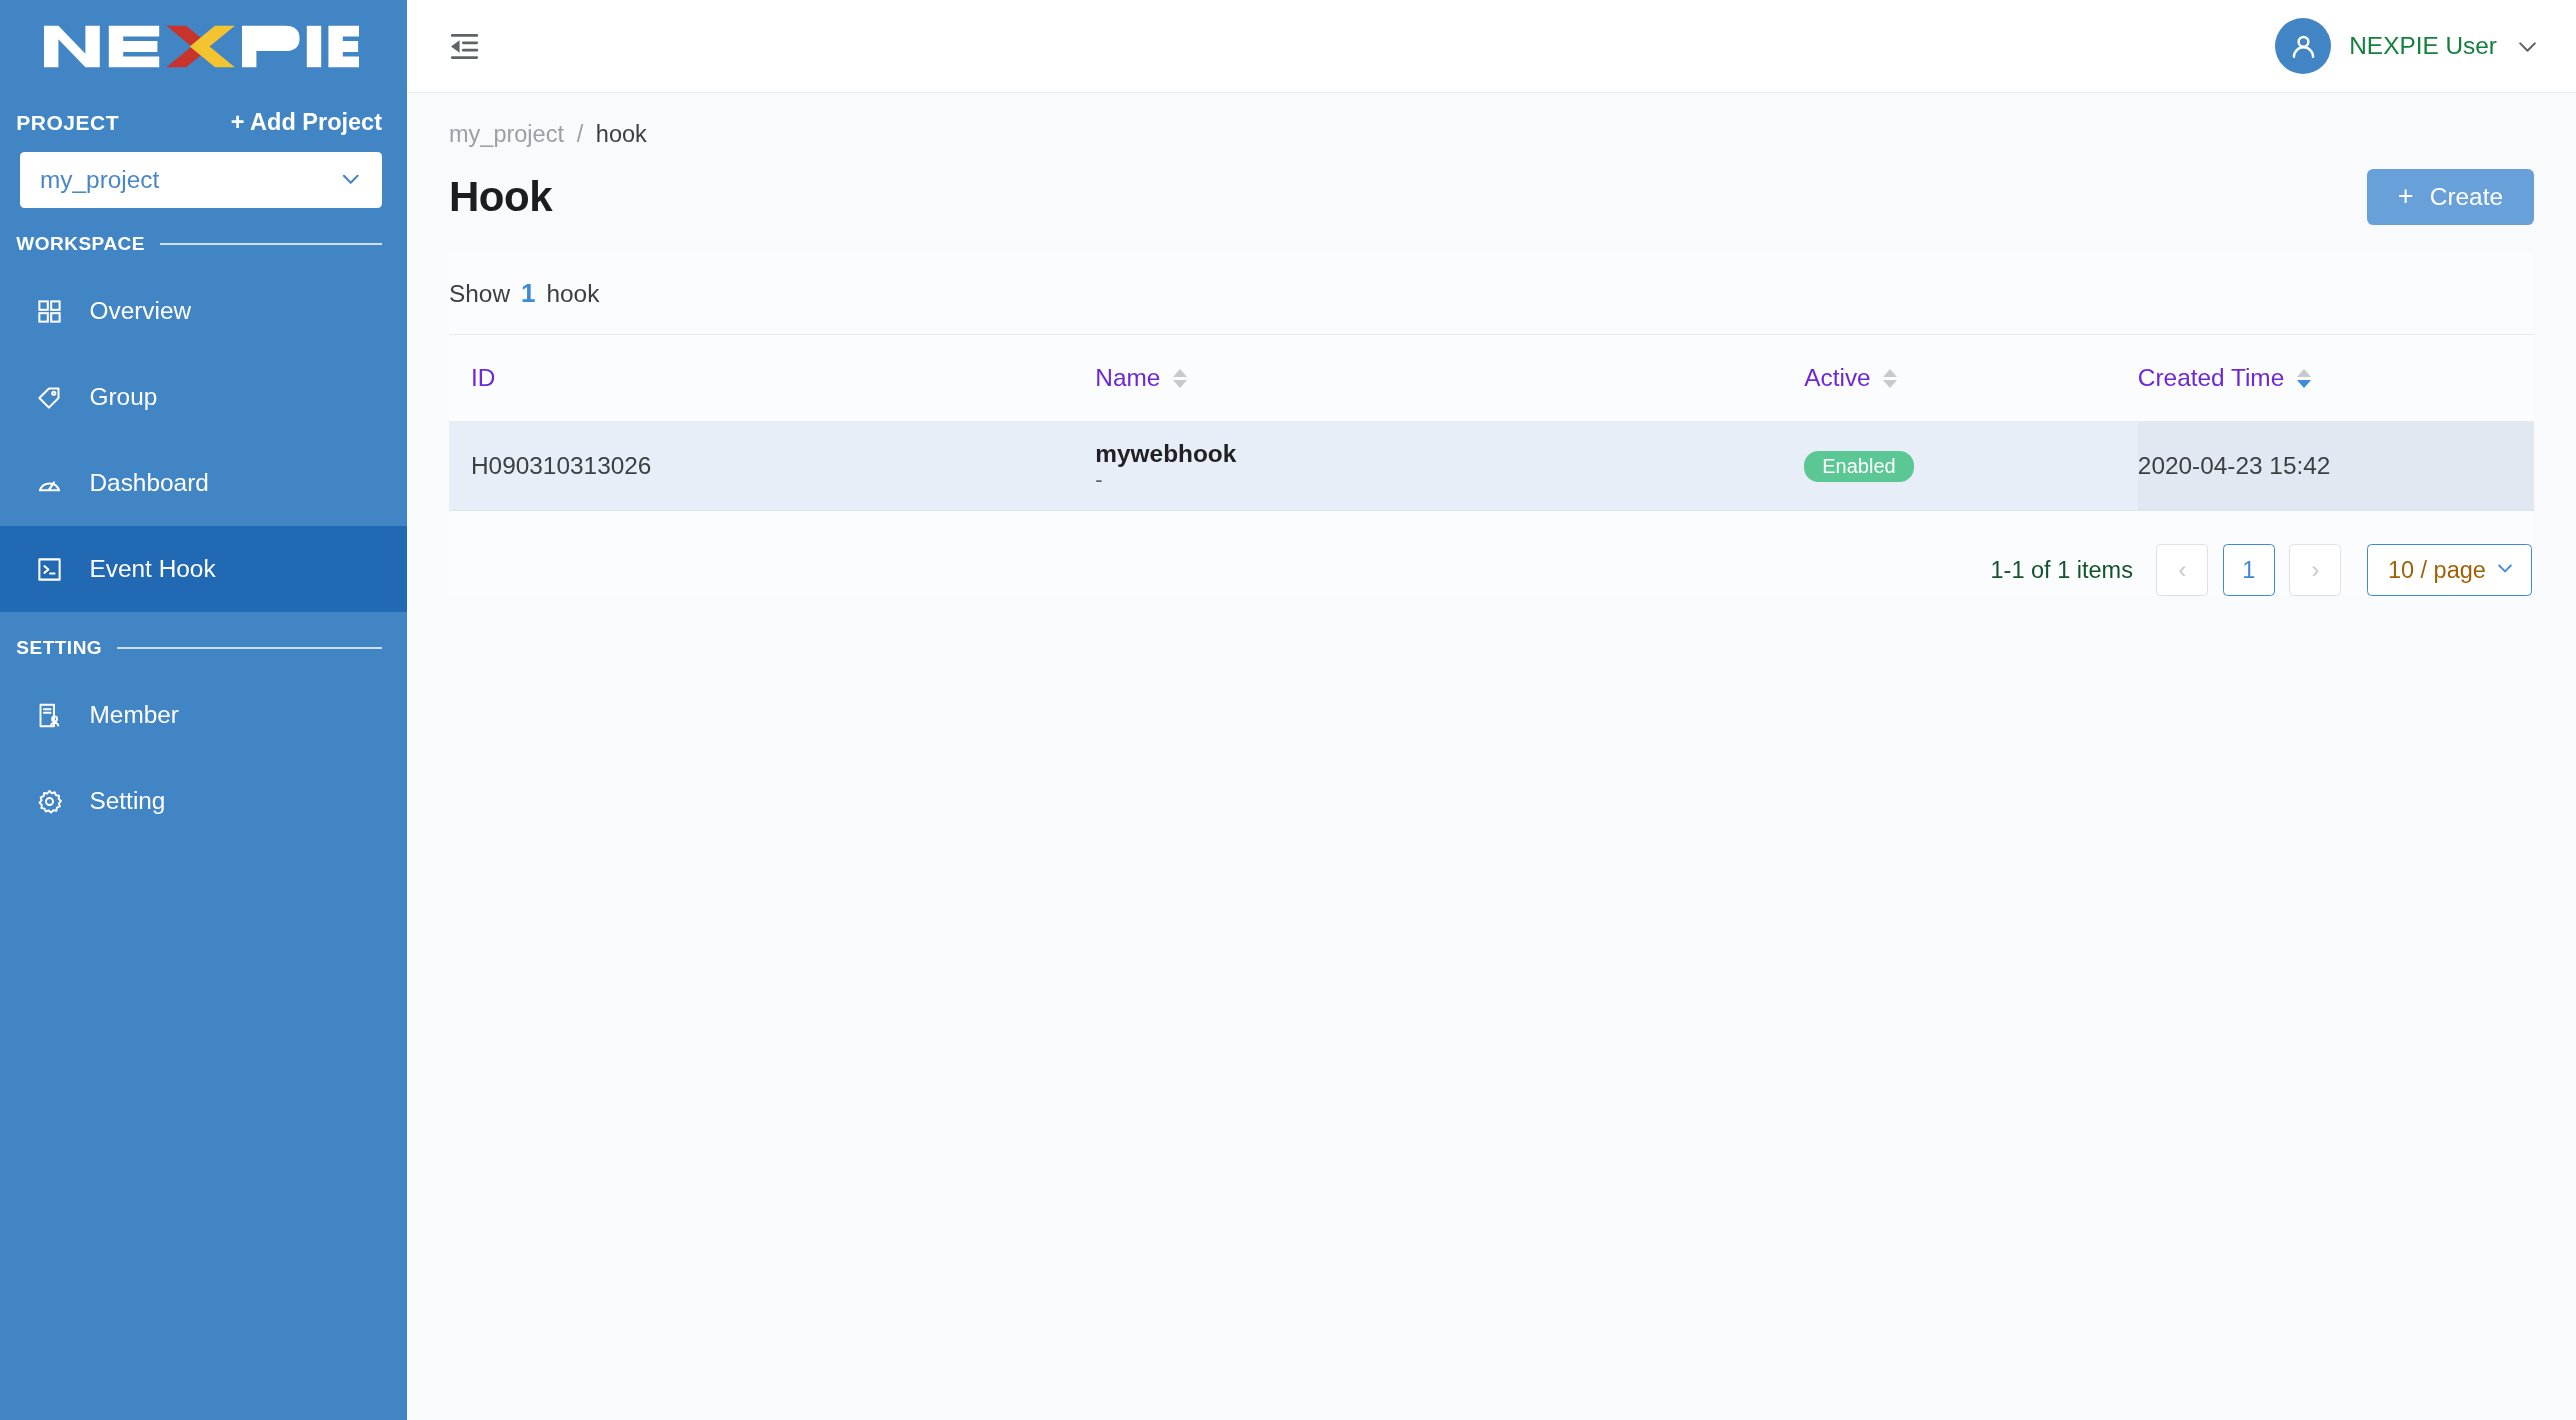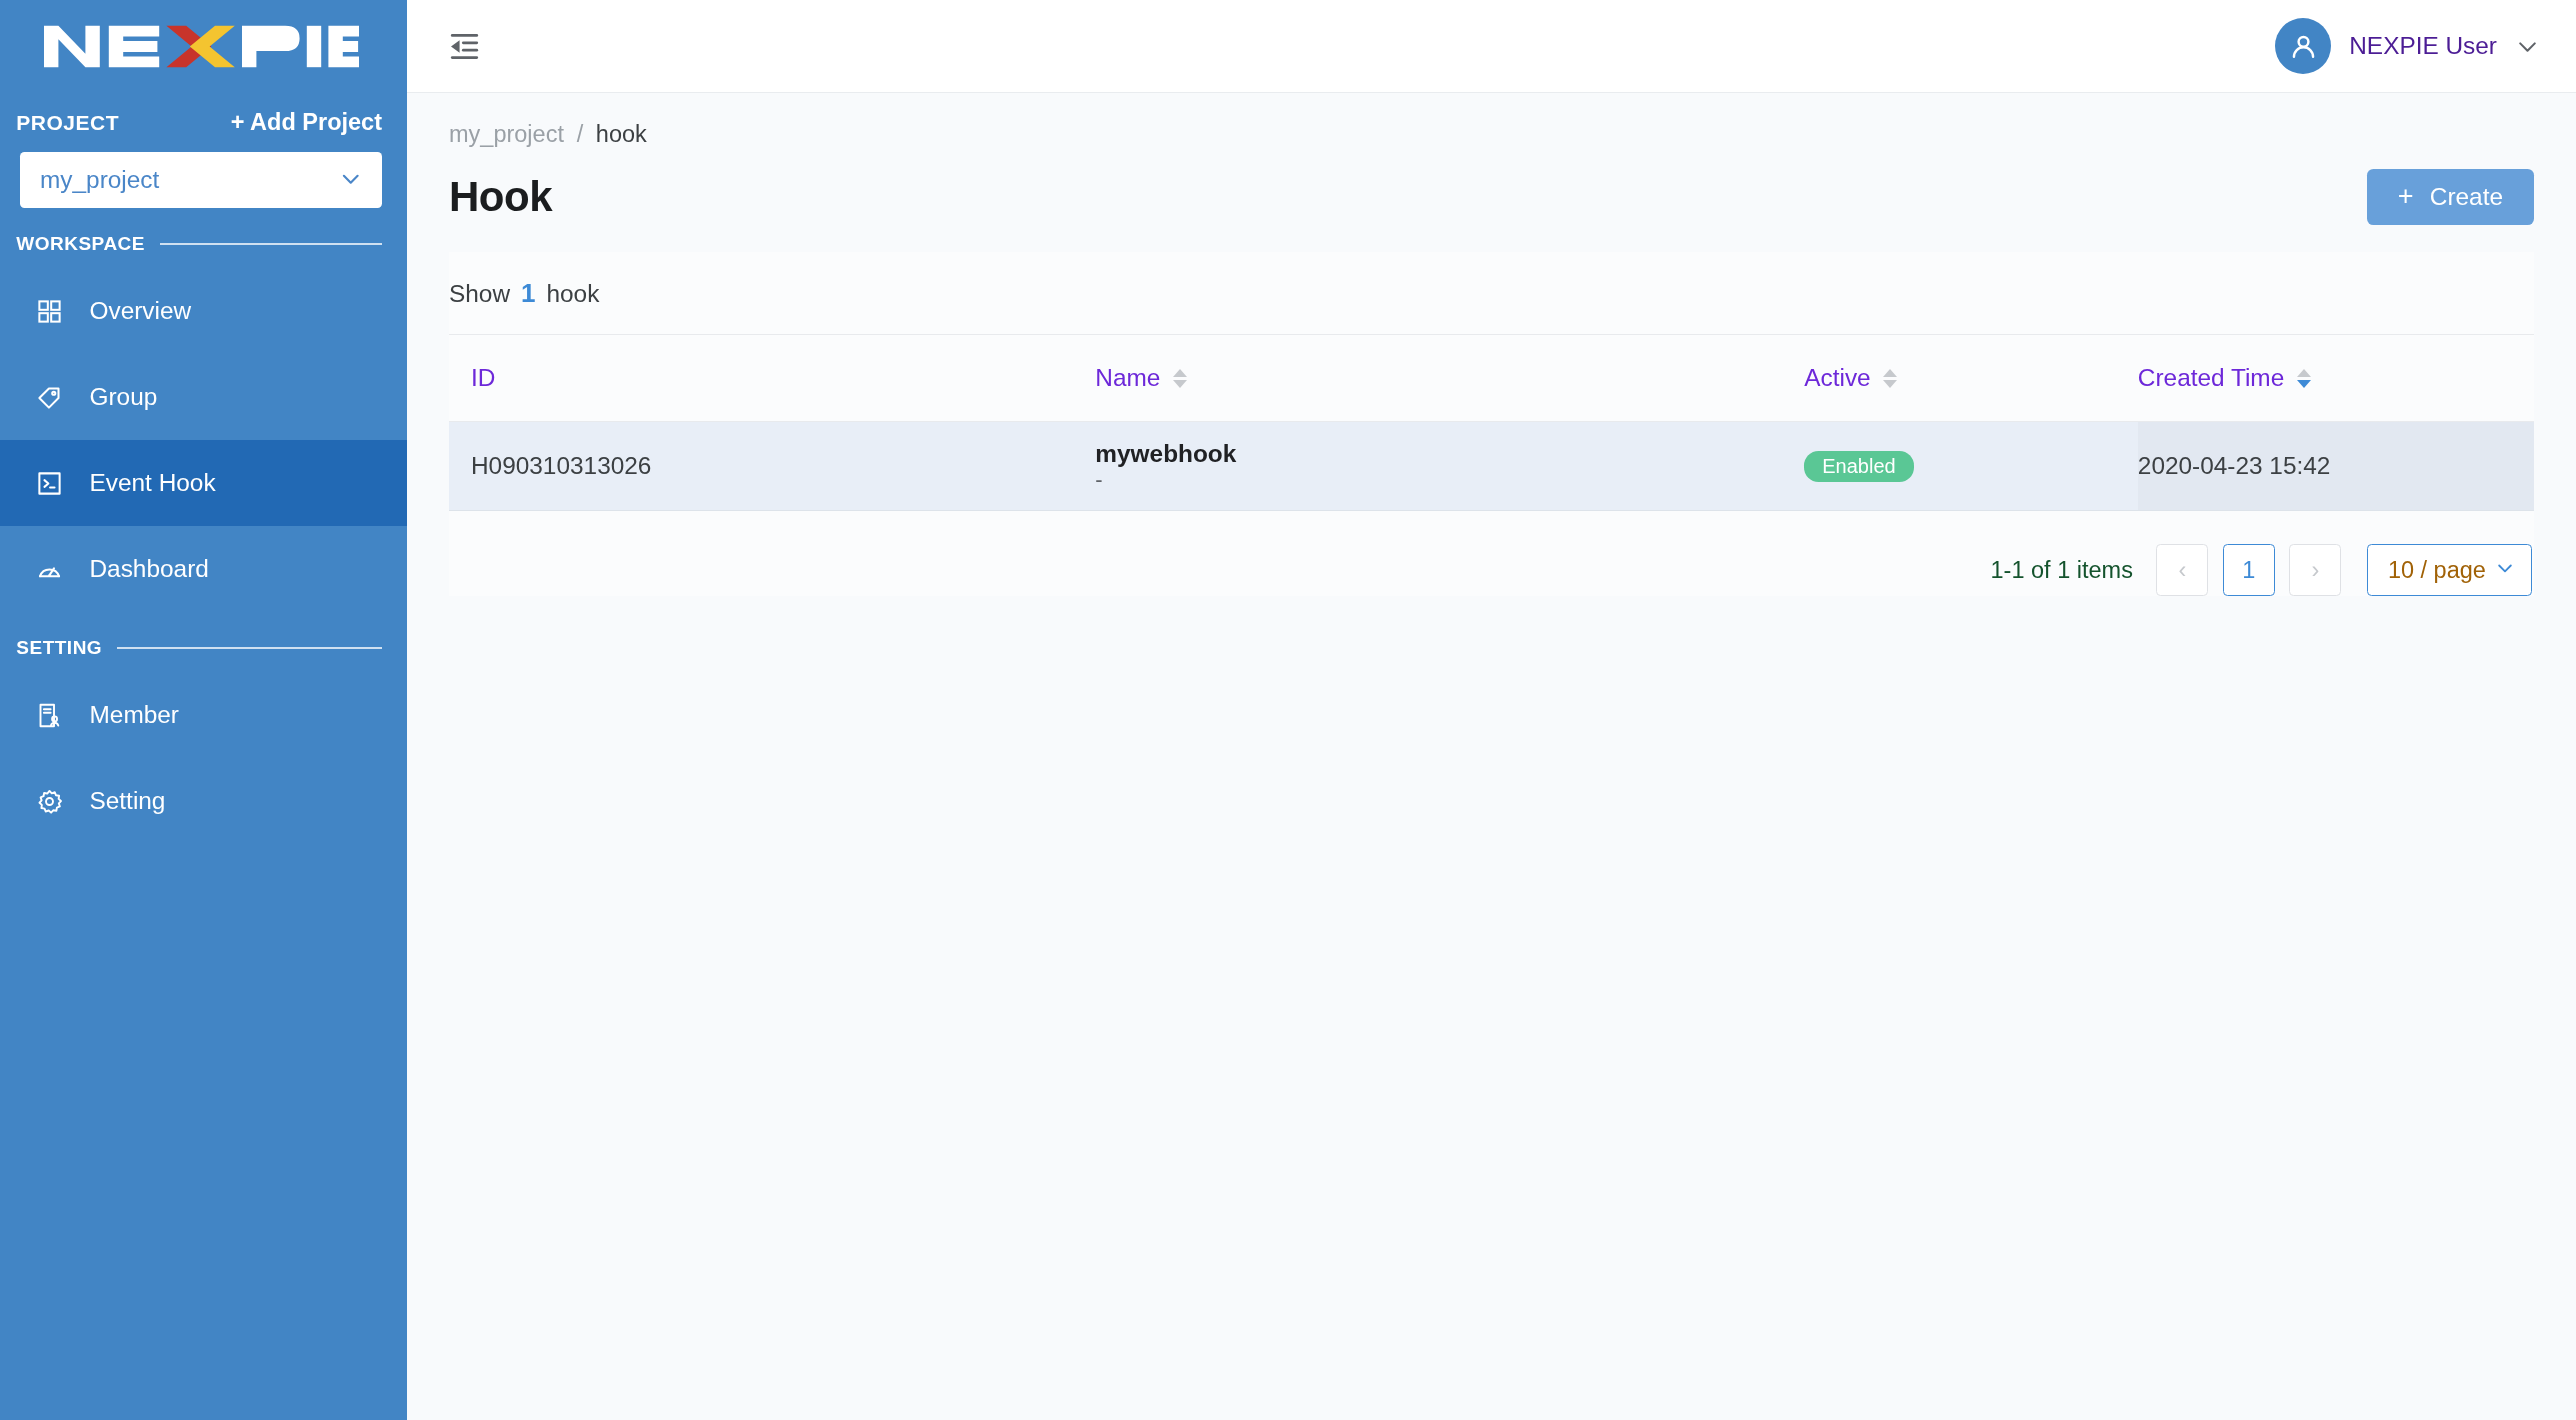--- a/index.html
+++ b/index.html
@@ -100,21 +100,21 @@
     padding: 0 36px 0 42px;
     flex: 0 0 93px;
   }
   .fold-btn { cursor: pointer; display: flex; align-items: center; }
   .user-box { display: flex; align-items: center; gap: 18px; cursor: pointer; }
   .avatar {
     width: 56px; height: 56px; border-radius: 50%;
     background: #4285c5;
     display: flex; align-items: center; justify-content: center;
   }
-  .user-name { font-size: 24.4px; color: #4c1d95; }
+  .user-name { font-size: 24.4px; color: #15803d; }
   .user-chev { color: #5f6368; display: flex; align-items: center; }
 
   .content { padding: 0 42px; }
 
   .breadcrumb {
     display: flex; align-items: center; gap: 12.7px;
     height: 63px; padding-top: 20px;
     font-size: 23.5px;
   }
   .bc-link { color: #9aa0a6; cursor: pointer; }
@@ -302,41 +302,41 @@
       <div class="nav-item">
         <span class="ni-icon">
           <svg width="27" height="27" viewBox="0 0 24 24" fill="none" stroke="#ffffff" stroke-width="1.8" stroke-linejoin="round">
               <path d="M3 12.5 L11.5 4 L20 4 L20 12.5 L11.5 21 Z"></path>
               <circle cx="15.8" cy="8.2" r="1.4"></circle>
             </svg>
         </span>
         <span class="ni-label">Group</span>
       </div>
 
-      <div class="nav-item active">
-        <span class="ni-icon">
-          <svg width="27" height="27" viewBox="0 0 24 24" fill="none" stroke="#ffffff" stroke-width="1.8" stroke-linecap="round" stroke-linejoin="round">
-              <rect x="3" y="3" width="18" height="18"></rect>
-              <polyline points="7.5 9 11 12 7.5 15"></polyline>
-              <line x1="12.5" y1="15.5" x2="16.5" y2="15.5"></line>
-            </svg>
-        </span>
-        <span class="ni-label">Event Hook</span>
-      </div>
-
       <div class="nav-item">
         <span class="ni-icon">
           <svg width="27" height="27" viewBox="0 0 24 24" fill="none" stroke="#ffffff" stroke-width="1.8" stroke-linecap="round">
               <path d="M3.5 18 A9 9 0 0 1 20.5 18"></path>
               <line x1="3.5" y1="18" x2="20.5" y2="18"></line>
               <line x1="12" y1="17" x2="16" y2="11"></line>
               <circle cx="12" cy="17.4" r="1.1" fill="#ffffff" stroke="none"></circle>
             </svg>
         </span>
         <span class="ni-label">Dashboard</span>
+      </div>
+
+      <div class="nav-item active">
+        <span class="ni-icon">
+          <svg width="27" height="27" viewBox="0 0 24 24" fill="none" stroke="#ffffff" stroke-width="1.8" stroke-linecap="round" stroke-linejoin="round">
+              <rect x="3" y="3" width="18" height="18"></rect>
+              <polyline points="7.5 9 11 12 7.5 15"></polyline>
+              <line x1="12.5" y1="15.5" x2="16.5" y2="15.5"></line>
+            </svg>
+        </span>
+        <span class="ni-label">Event Hook</span>
       </div>
     </nav>
 
     <div class="section-head">
       <span class="sh-text">SETTING</span>
       <span class="sh-rule"></span>
     </div>
 
     <nav class="nav-list">
       <div class="nav-item">

